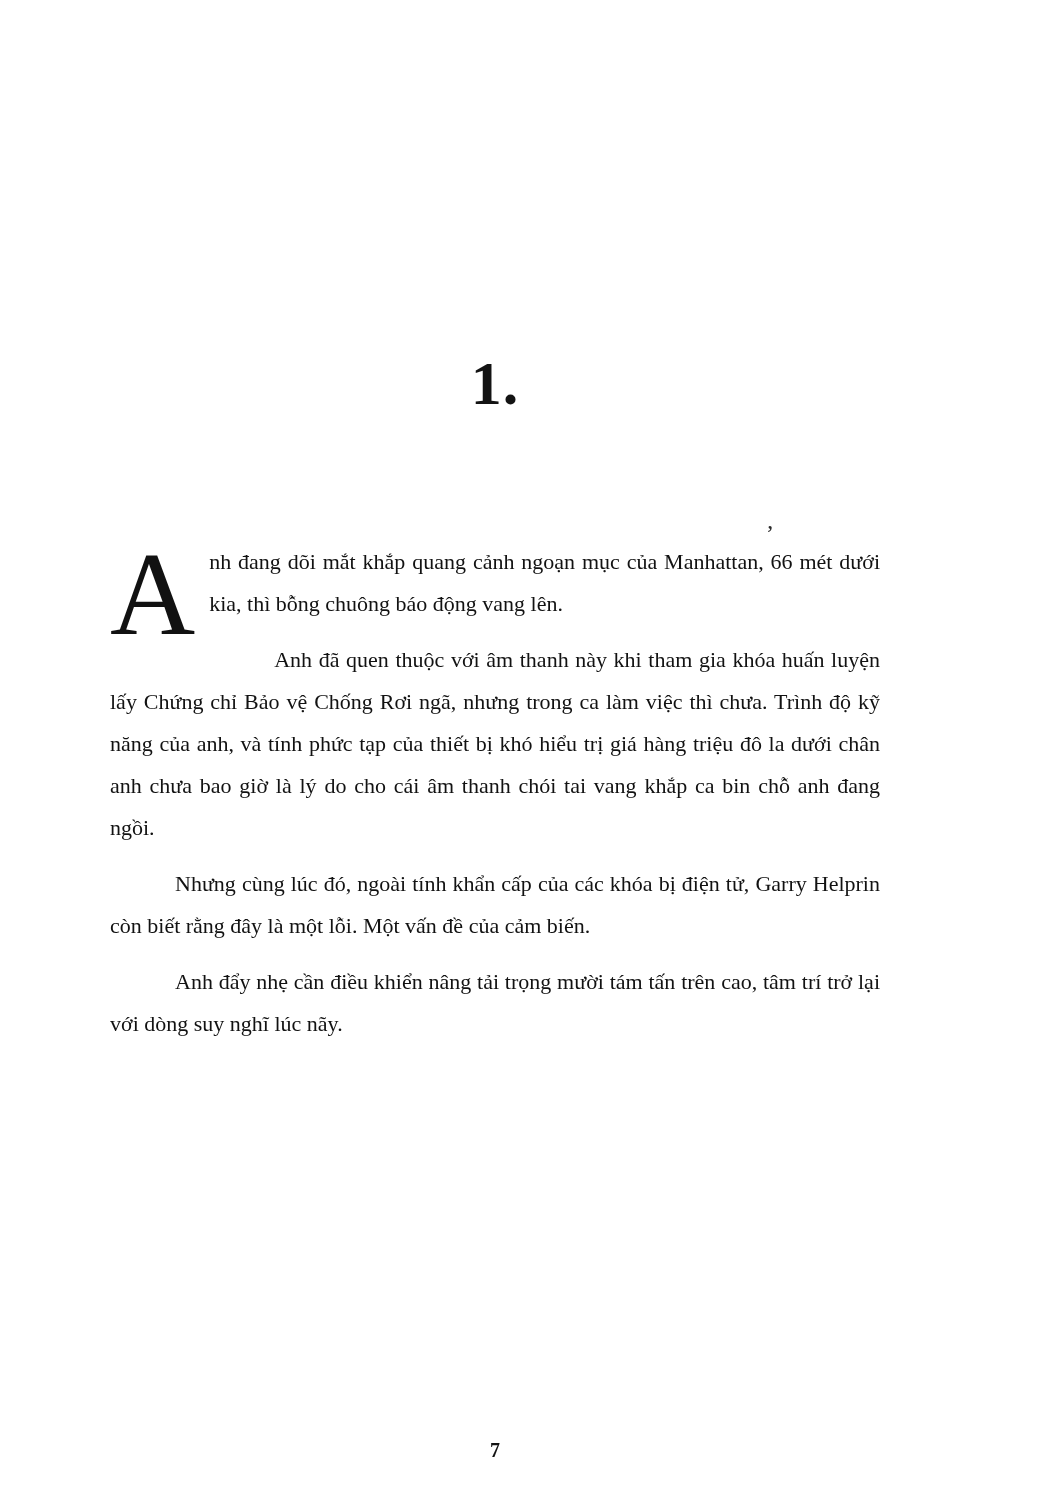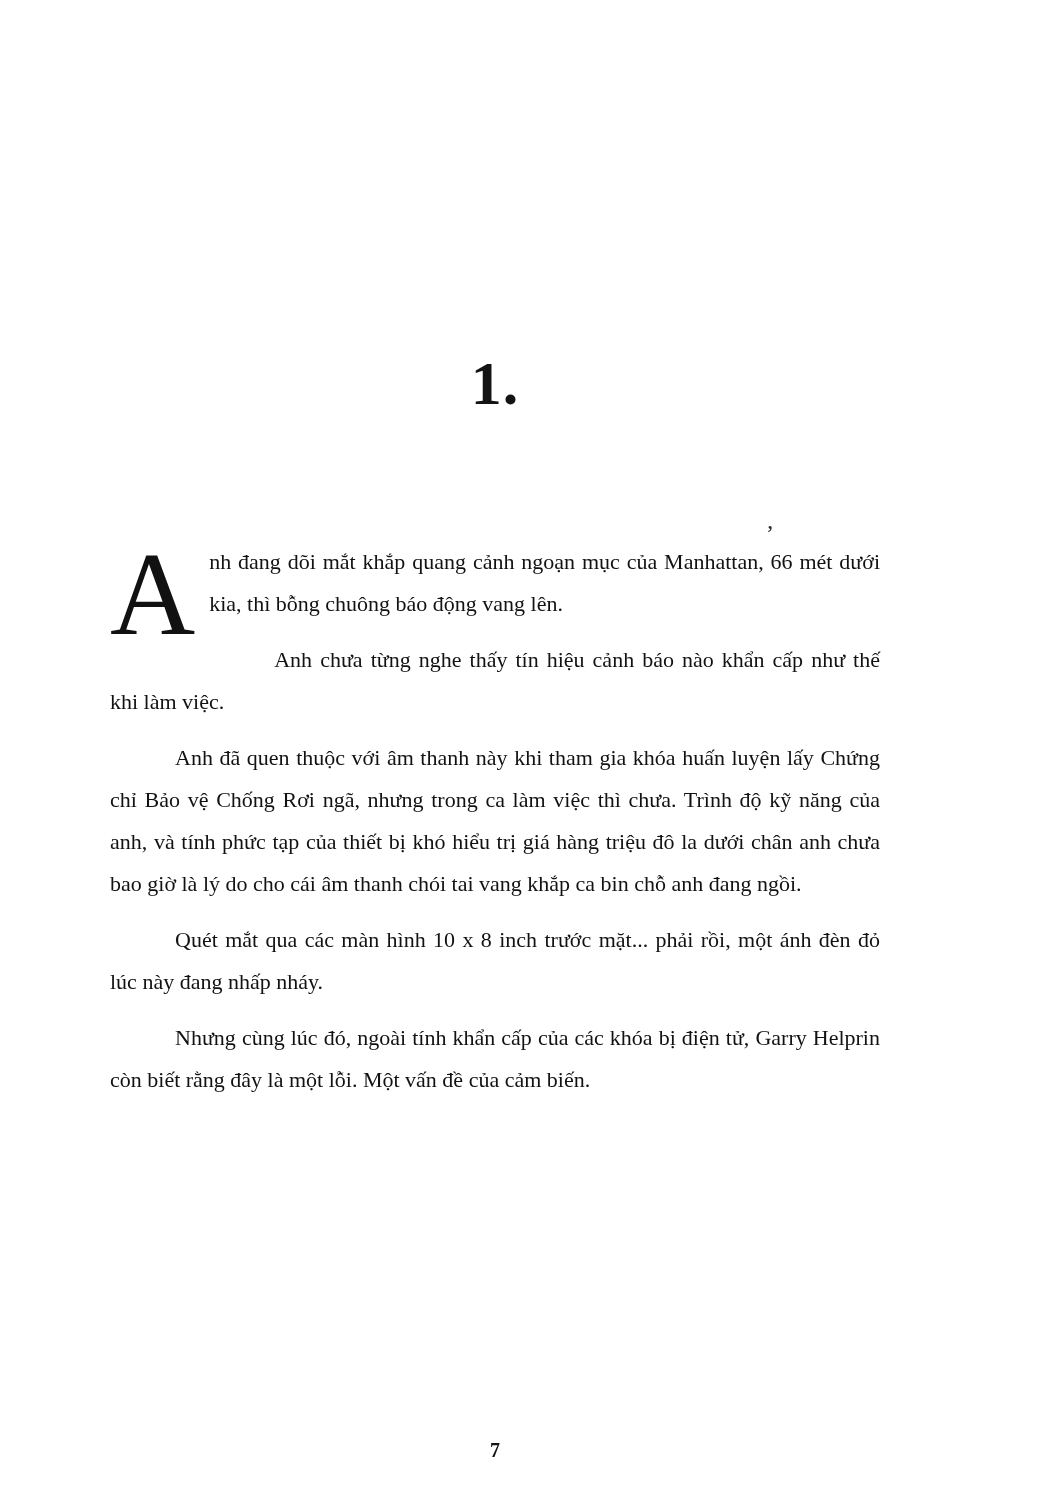--- a/index.html
+++ b/index.html
@@ -80,21 +80,20 @@
 <body>
 
 <div class="page">
 
   <h1 class="chapter-number">1.</h1>
 
   <span class="stray-mark">’</span>
 
   <div class="body-text" id="paragraphs">
       <p class="dropcap-para"><span class="dropcap">A</span>nh đang dõi mắt khắp quang cảnh ngoạn mục của Manhattan, 66 mét dưới kia, thì bỗng chuông báo động vang lên.</p>
-      <p>Anh chưa từng nghe thấy tín hiệu cảnh báo nào khẩn cấp như thế khi làm việc.</p>
       <p>Anh đã quen thuộc với âm thanh này khi tham gia khóa huấn luyện lấy Chứng chỉ Bảo vệ Chống Rơi ngã, nhưng trong ca làm việc thì chưa. Trình độ kỹ năng của anh, và tính phức tạp của thiết bị khó hiểu trị giá hàng triệu đô la dưới chân anh chưa bao giờ là lý do cho cái âm thanh chói tai vang khắp ca bin chỗ anh đang ngồi.</p>
-      <p>Quét mắt qua các màn hình 10 x 8 inch trước mặt... phải rồi, một ánh đèn đỏ lúc này đang nhấp nháy.</p>
       <p>Nhưng cùng lúc đó, ngoài tính khẩn cấp của các khóa bị điện tử, Garry Helprin còn biết rằng đây là một lỗi. Một vấn đề của cảm biến.</p>
+      <p>Anh đẩy nhẹ cần điều khiển nâng tải trọng mười tám tấn trên cao, tâm trí trở lại với dòng suy nghĩ lúc nãy.</p>
     </div>
 
   <div class="page-number">7</div>
 
 </div>
 
 </body></html>

